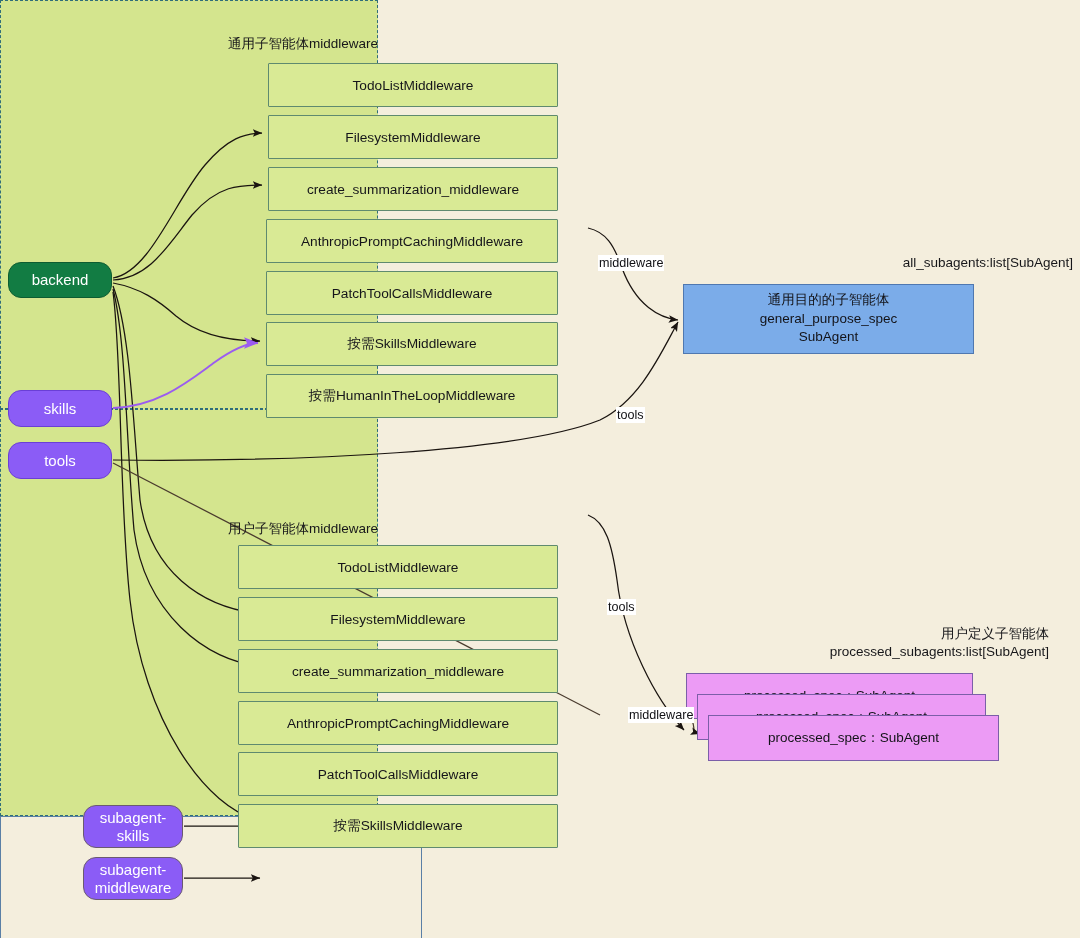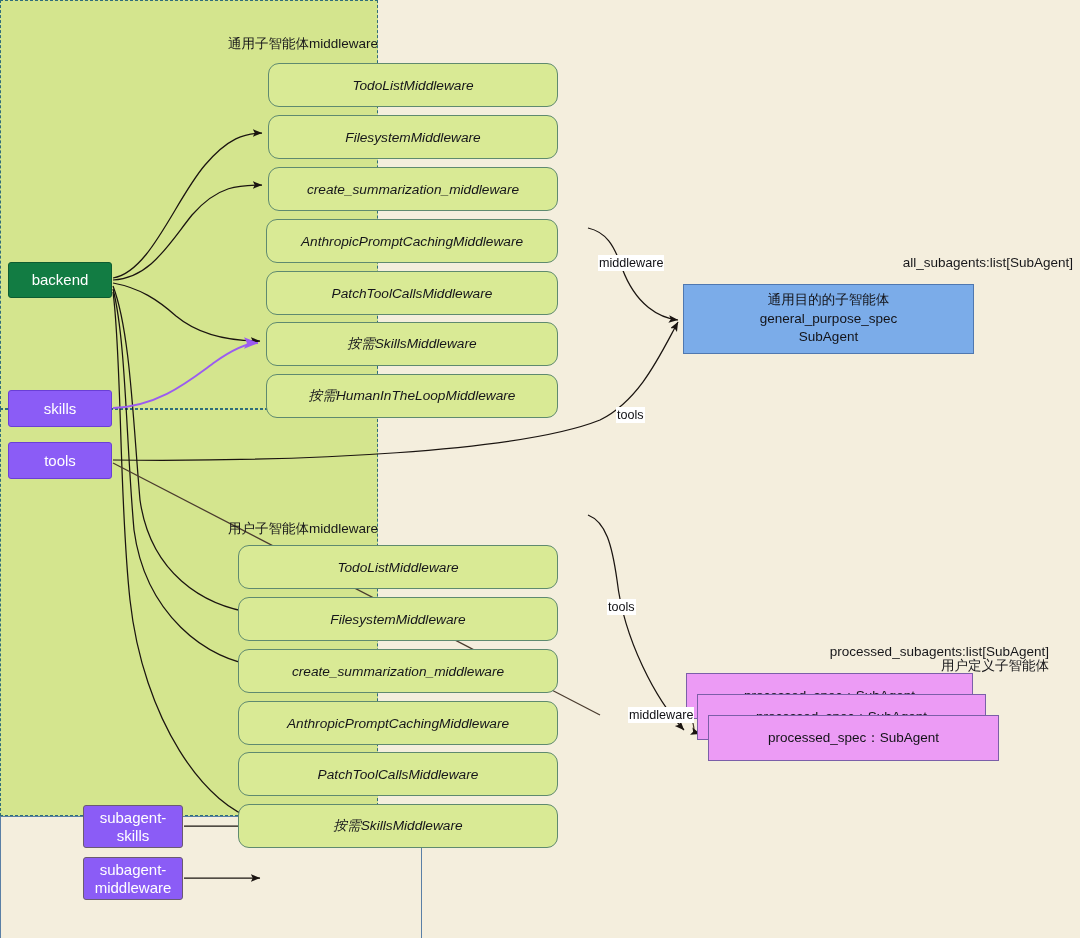--- a/index.html
+++ b/index.html
@@ -27,21 +27,21 @@
     position: absolute;
     box-sizing: border-box;
     display: flex;
     align-items: center;
     justify-content: center;
     text-align: center;
   }
 
   
   .pill {
-    border-radius: 3px;
+    border-radius: 13px;
     color: #ffffff;
     font-size: 15px;
     line-height: 1.18;
     border: 1.2px solid rgba(60,40,80,.55);
   }
   .pill.backend { background: #127c43; border-color: #0d5c31; }
   .pill.purple  { background: #8b5cf6; border-color: #6a3fd6; }
   .pill.orange  { background: #8b5cf6; border-color: #6b5a70; }
 
   
@@ -56,22 +56,21 @@
     color: #17171a;
     white-space: nowrap;
   }
 
   
   .mw-box {
     background: #d9ea95;
     border: 1.3px solid #5f8a6f;
     font-size: 13.7px;
     color: #15151a;
-    border-radius: 11px;
-    font-style: italic;
+    border-radius: 1px;
   }
 
   
   .plain-box {
     background: transparent;
     border: 1.3px solid #5a7fa6;
     display: block;
   }
   .plain-title {
     position: absolute;
@@ -211,21 +210,21 @@
 
   <div class="plain-box" style="left:653px; top:244px; width:420px; height:551px;"></div>
   <div class="plain-title" style="left:653px; top:254px; width:420px;">all_subagents:list[SubAgent]</div>
 
   <div class="node blue-box" style="left:683px; top:284px; width:291px; height:70px;">
     <span>通用目的的子智能体</span>
     <span>general_purpose_spec</span>
     <span>SubAgent</span>
   </div>
 
-  <div class="plain-title" style="left:676px; top:625px; width:373px;margin-top:32px;">用户定义子智能体</div>
+  <div class="plain-title" style="left:676px; top:625px; width:373px;">用户定义子智能体</div>
   <div class="plain-title" style="left:676px; top:643px; width:373px;">processed_subagents:list[SubAgent]</div>
 
   <div class="node magenta-box" style="left:686px; top:673px; width:287px; height:46px; z-index:3;">
     <span>processed_spec：SubAgent</span>
   </div>
   <div class="node magenta-box" style="left:697px; top:694px; width:289px; height:46px; z-index:4;">
     <span>processed_spec：SubAgent</span>
   </div>
   <div class="node magenta-box" style="left:708px; top:715px; width:291px; height:46px; z-index:5;">
     <span>processed_spec：SubAgent</span>

